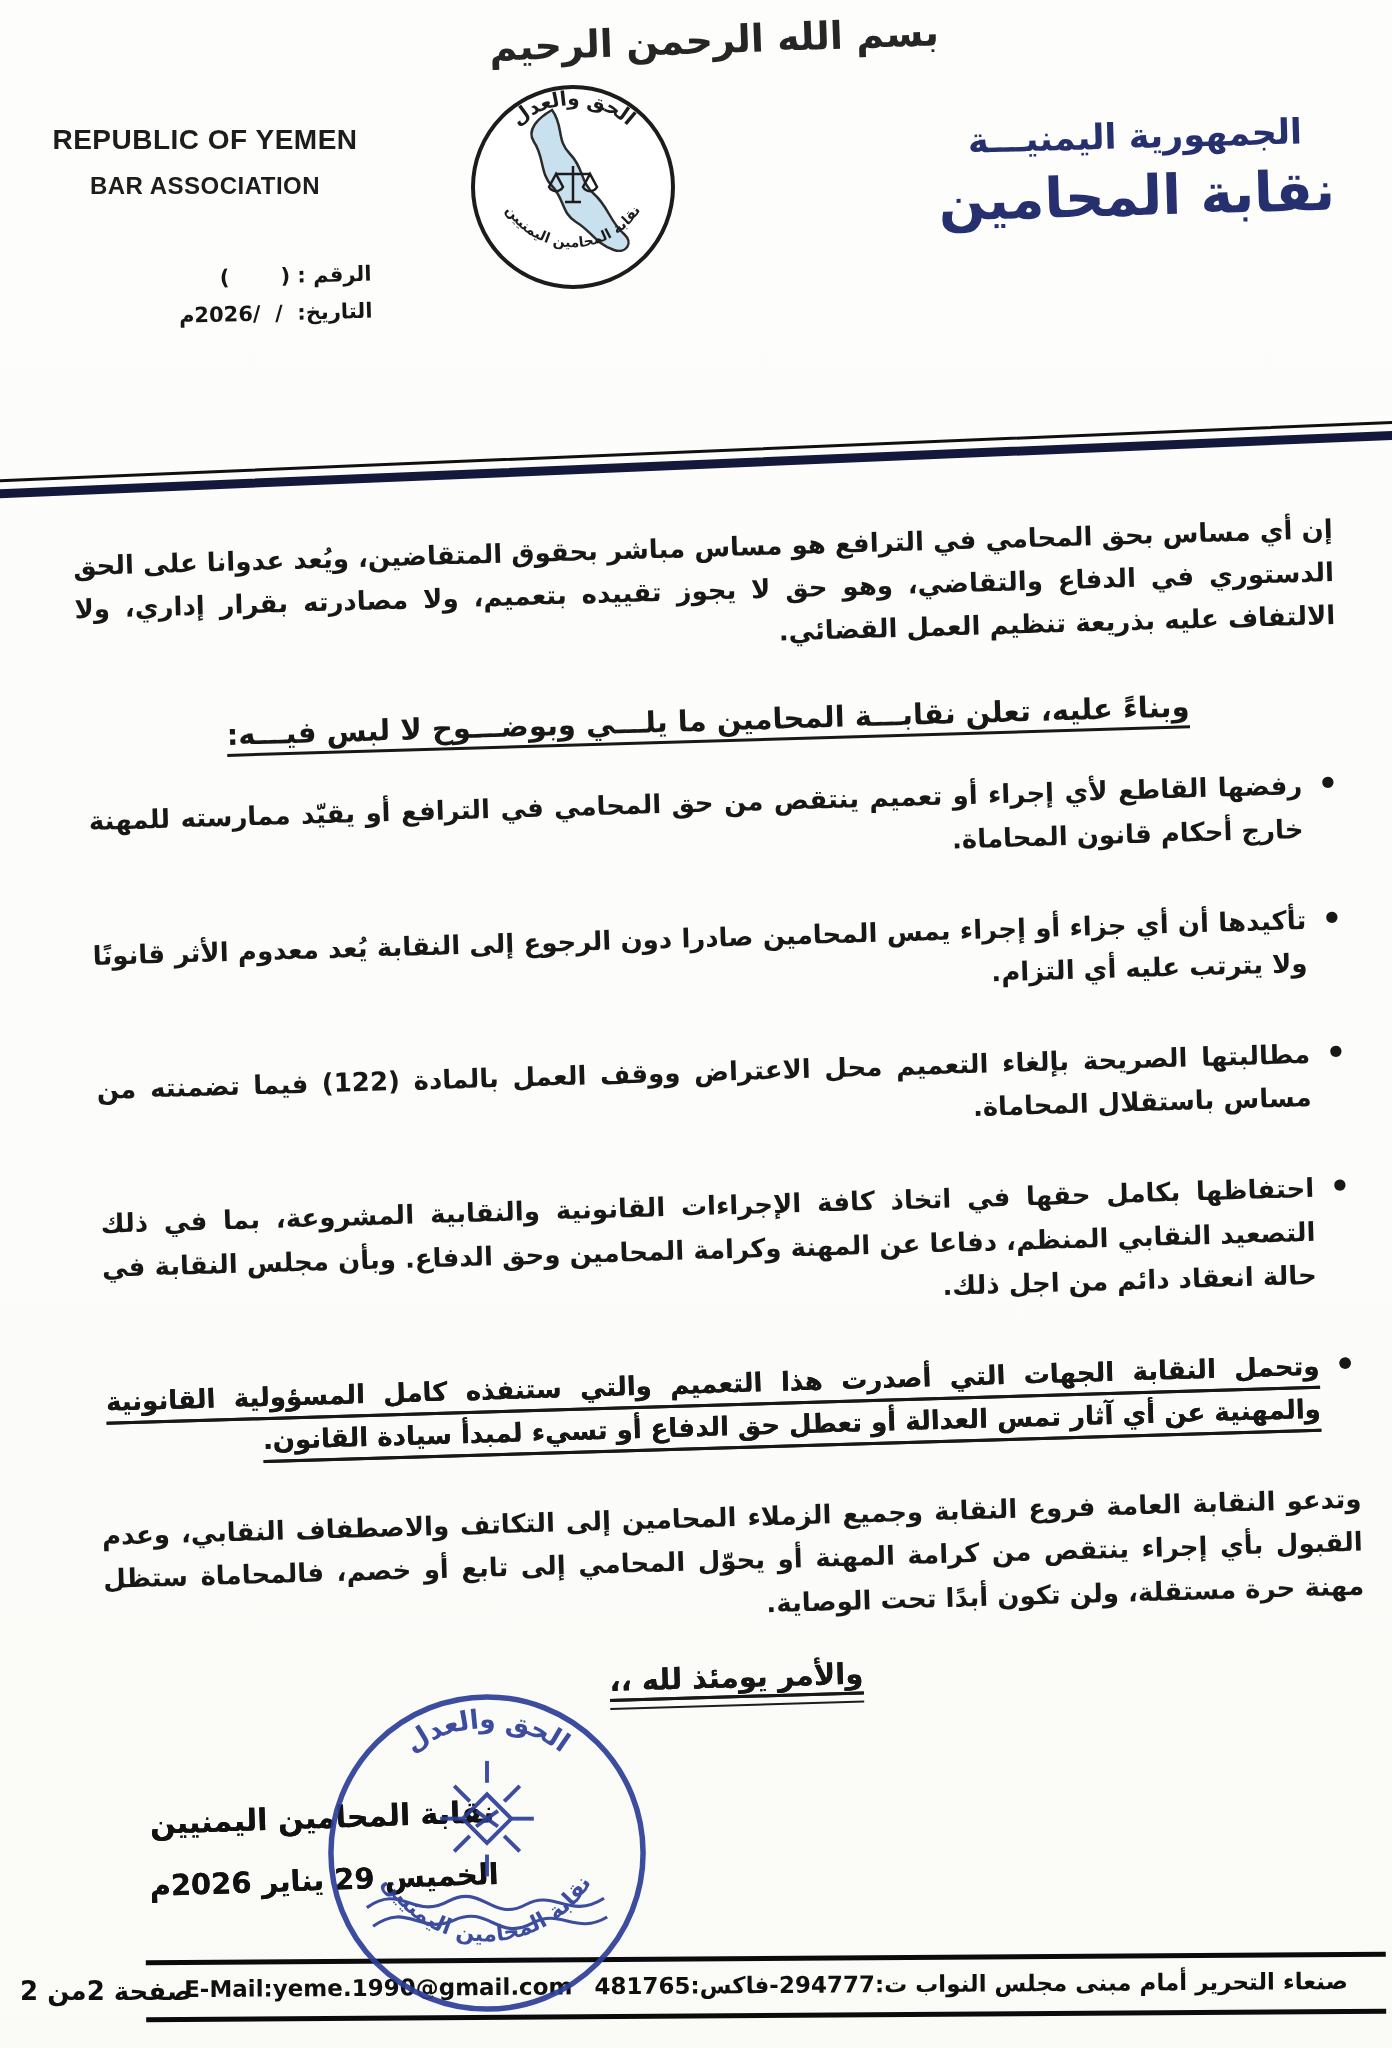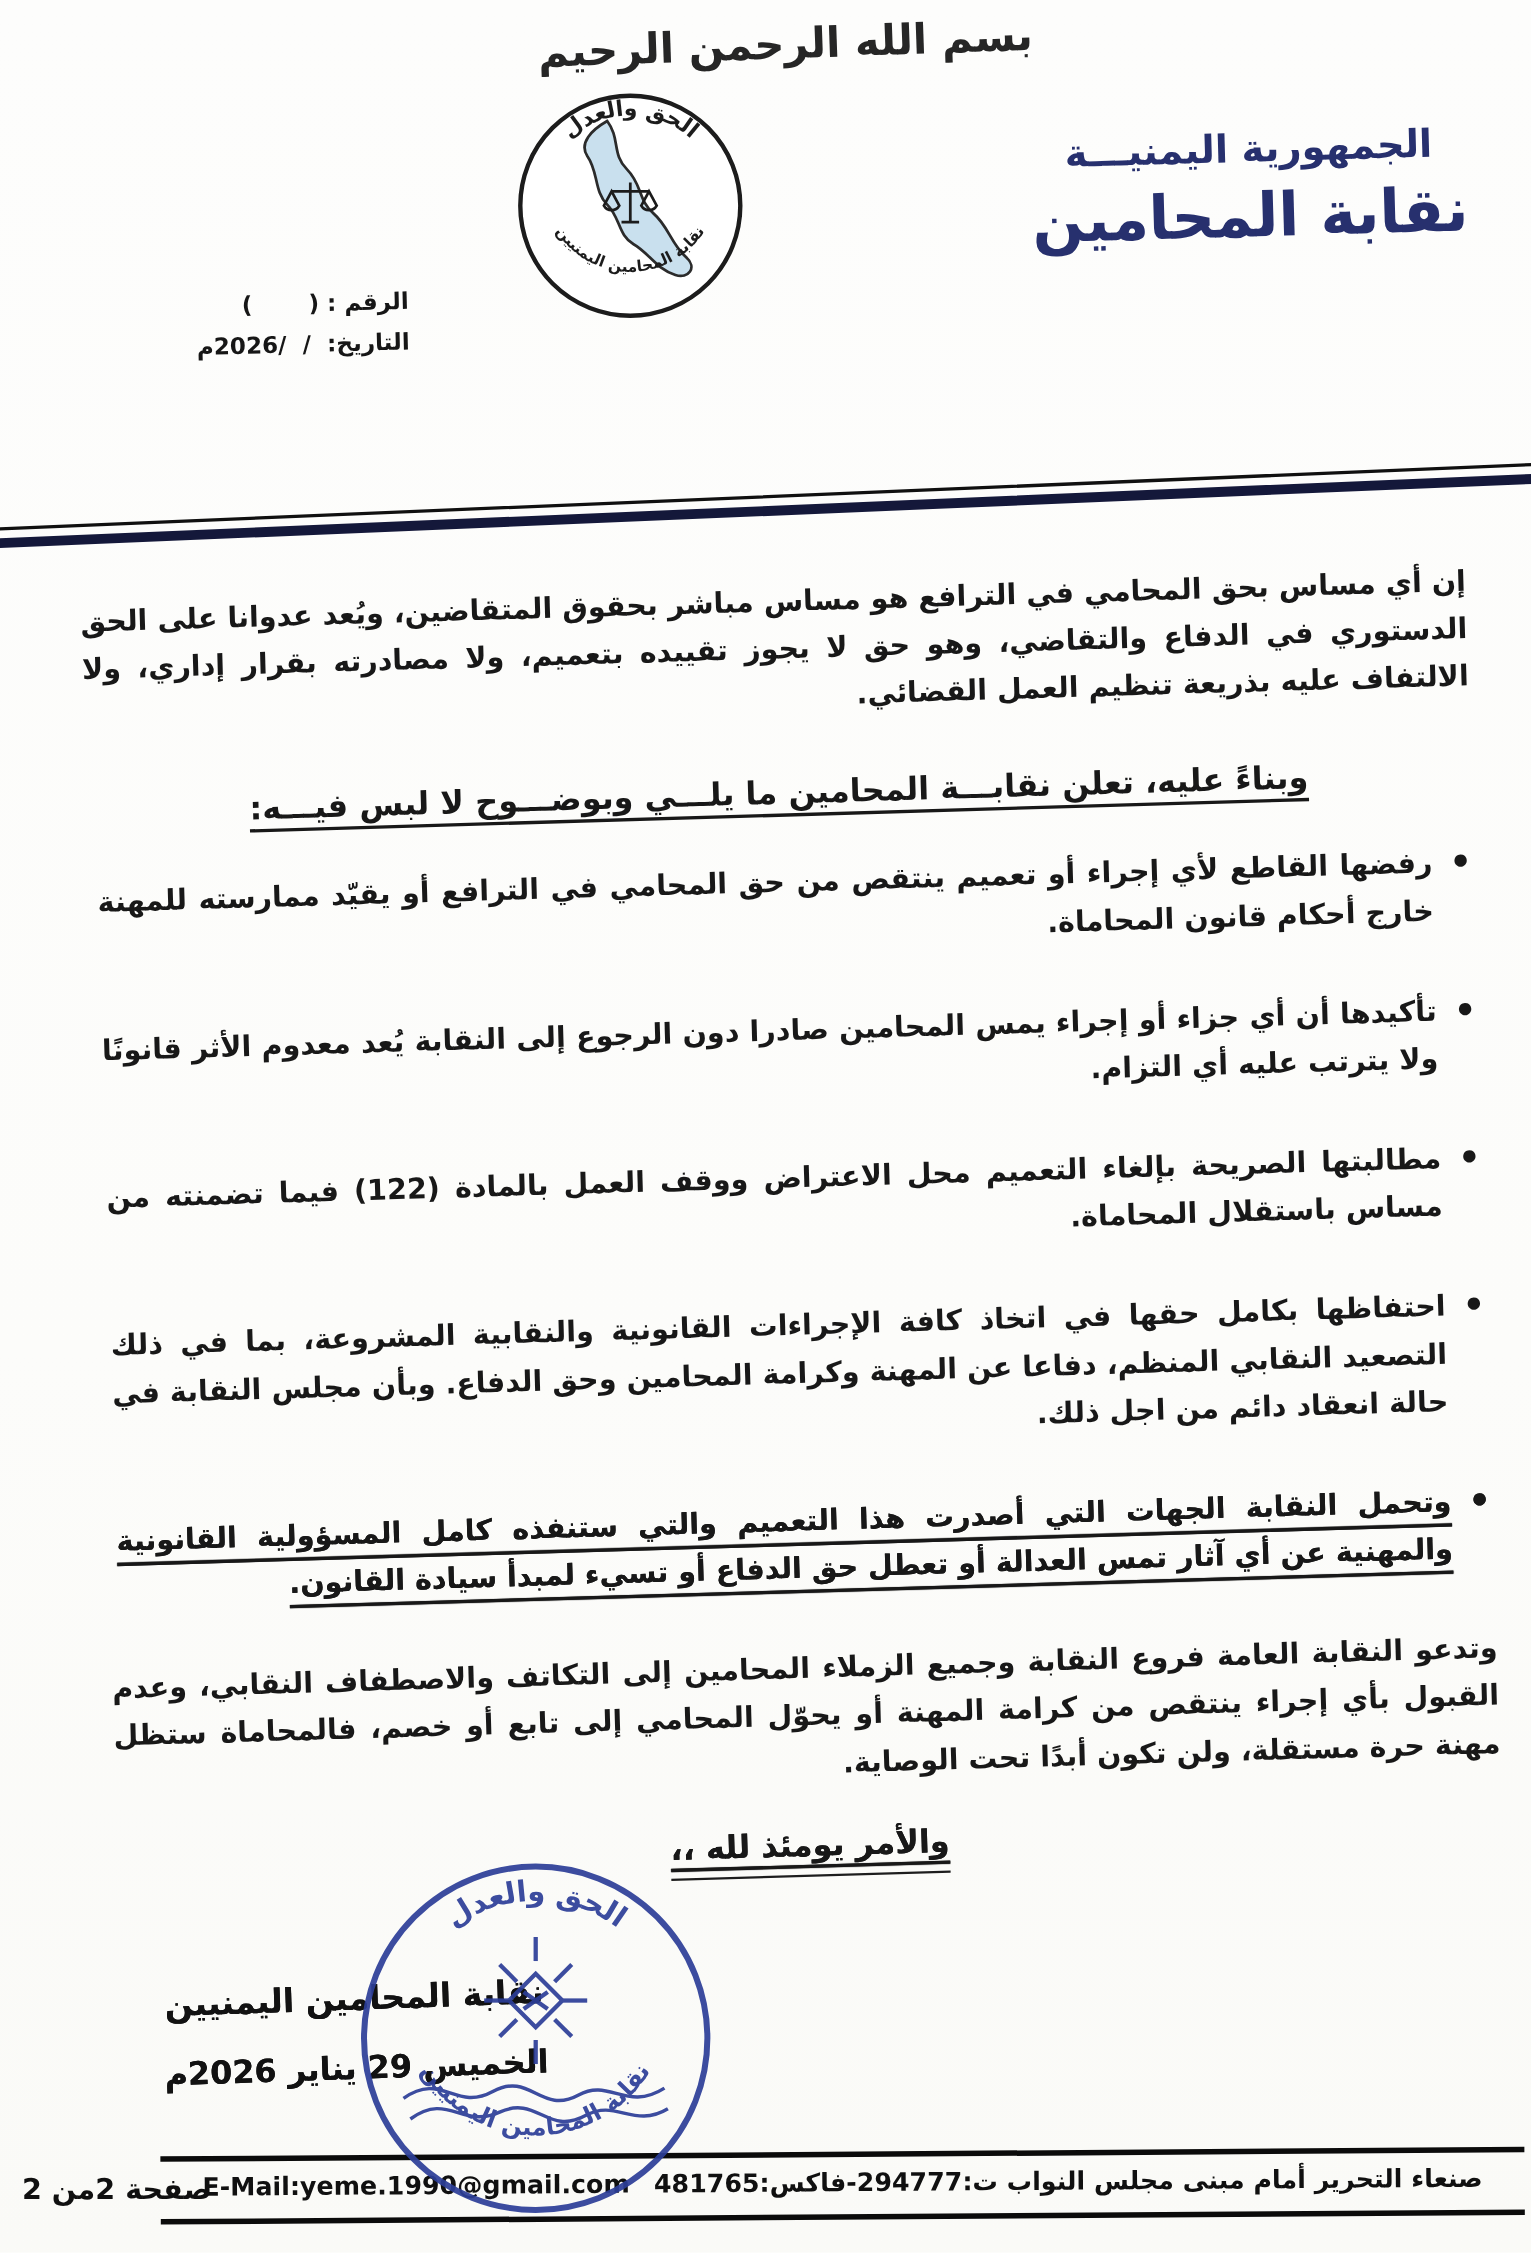--- a/index.html
+++ b/index.html
@@ -86,20 +86,24 @@
   }
   svg text{font-family:"DejaVu Sans",sans-serif;}
 </style>
 </head>
 <body>
 
 <div class="page">
 
   <div class="bismillah">بسم الله الرحمن الرحيم</div>
 
+  <div class="header-en">
+    <div class="l1">REPUBLIC OF YEMEN</div>
+    <div class="l2">BAR ASSOCIATION</div>
+  </div>
 
   <div class="header-ref">
     <div>الرقم : (&nbsp;&nbsp;&nbsp;&nbsp;&nbsp;&nbsp;&nbsp;)</div>
     <div>التاريخ:&nbsp; /&nbsp;&nbsp;/2026م</div>
   </div>
 
   <svg class="seal" viewBox="0 0 214 214">
     <circle cx="107" cy="107" r="100" fill="#ffffff" stroke="#1c1c1c" stroke-width="4"></circle>
     <defs>
       <path id="tArcTop" d="M 25,107 A 82,82 0 0 1 189,107"></path>

